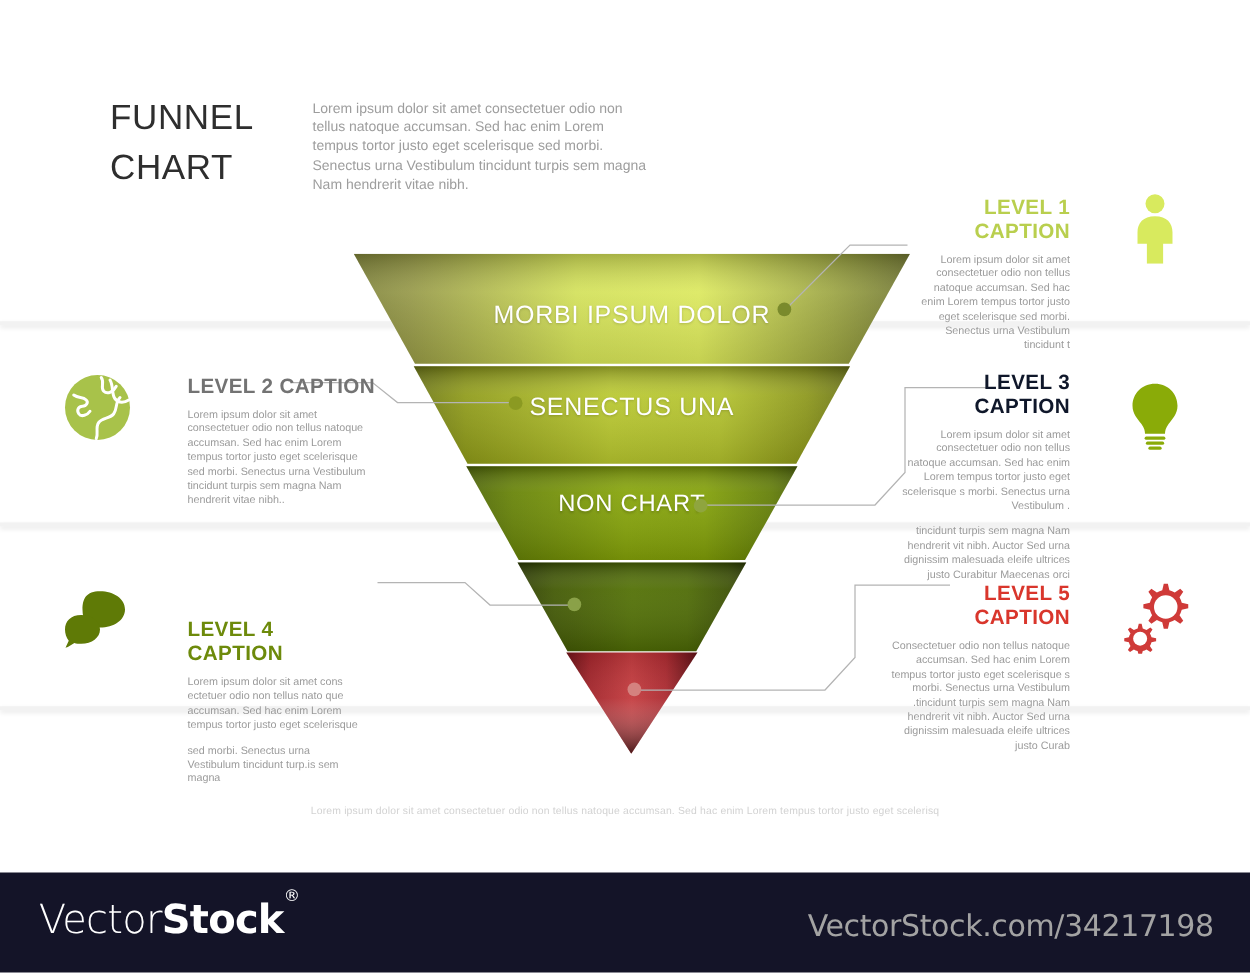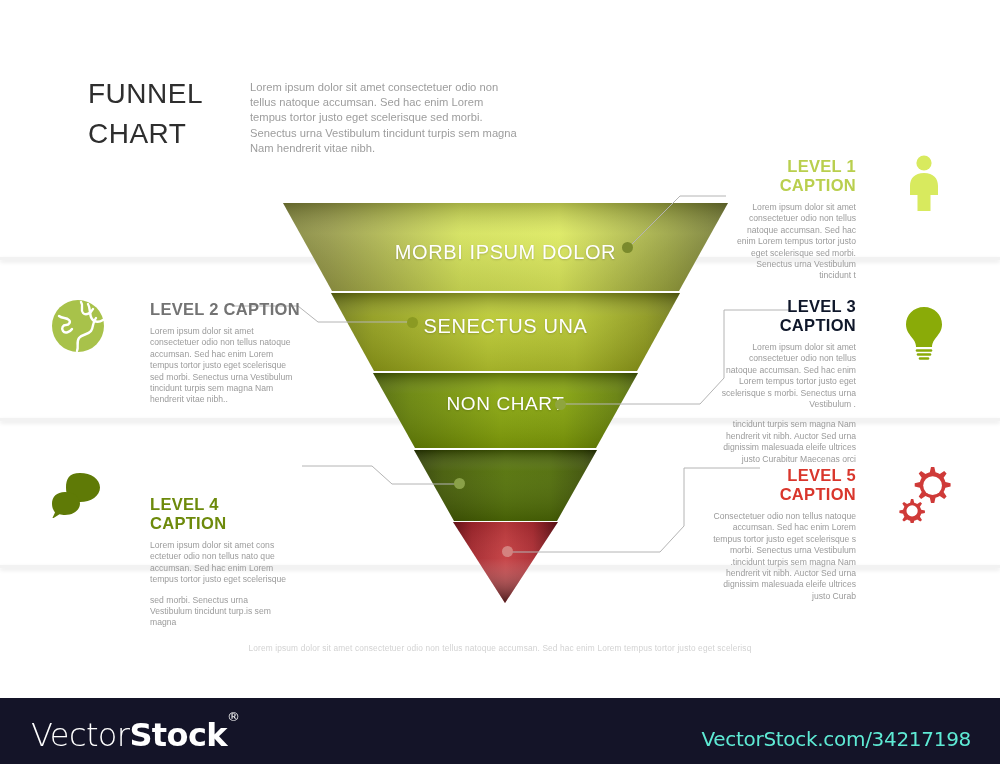--- a/index.html
+++ b/index.html
@@ -65,26 +65,26 @@
   .ic-globe{left:50px;top:298px;}
   .ic-bulb{left:903px;top:305px;}
   .ic-chat{left:52px;top:470px;}
   .ic-gears{left:897px;top:465px;}
 
   
   .footnote{position:absolute;left:0;top:643px;width:1000px;text-align:center;
     font-size:8.3px;color:#d2d2d2;letter-spacing:.15px;}
 
   
-  .wm{position:absolute;left:0;top:698px;width:1000px;height:66px;background:#141428;}
+  .wm{position:absolute;left:0;top:698px;width:1000px;height:80px;background:#141428;}
   .wm-logo{position:absolute;left:31px;top:18px;color:#ffffff;font-size:32px;
     font-weight:300;letter-spacing:-.6px;font-family:"DejaVu Sans",sans-serif;}
   .wm-logo b{font-weight:700;}
   .wm-logo sup{font-size:13px;font-weight:400;top:-13px;position:relative;}
-  .wm-url{position:absolute;right:29px;top:29px;color:#5eead4;font-size:20px;
+  .wm-url{position:absolute;right:29px;top:29px;color:#a3a3a3;font-size:24px;
     font-weight:400;letter-spacing:-.3px;font-family:"DejaVu Sans",sans-serif;}
 </style>
 </head>
 <body>
 
 <div class="stage">
 
   <div class="shelf s1"></div>
   <div class="shelf s2"></div>
   <div class="shelf s3"></div>

